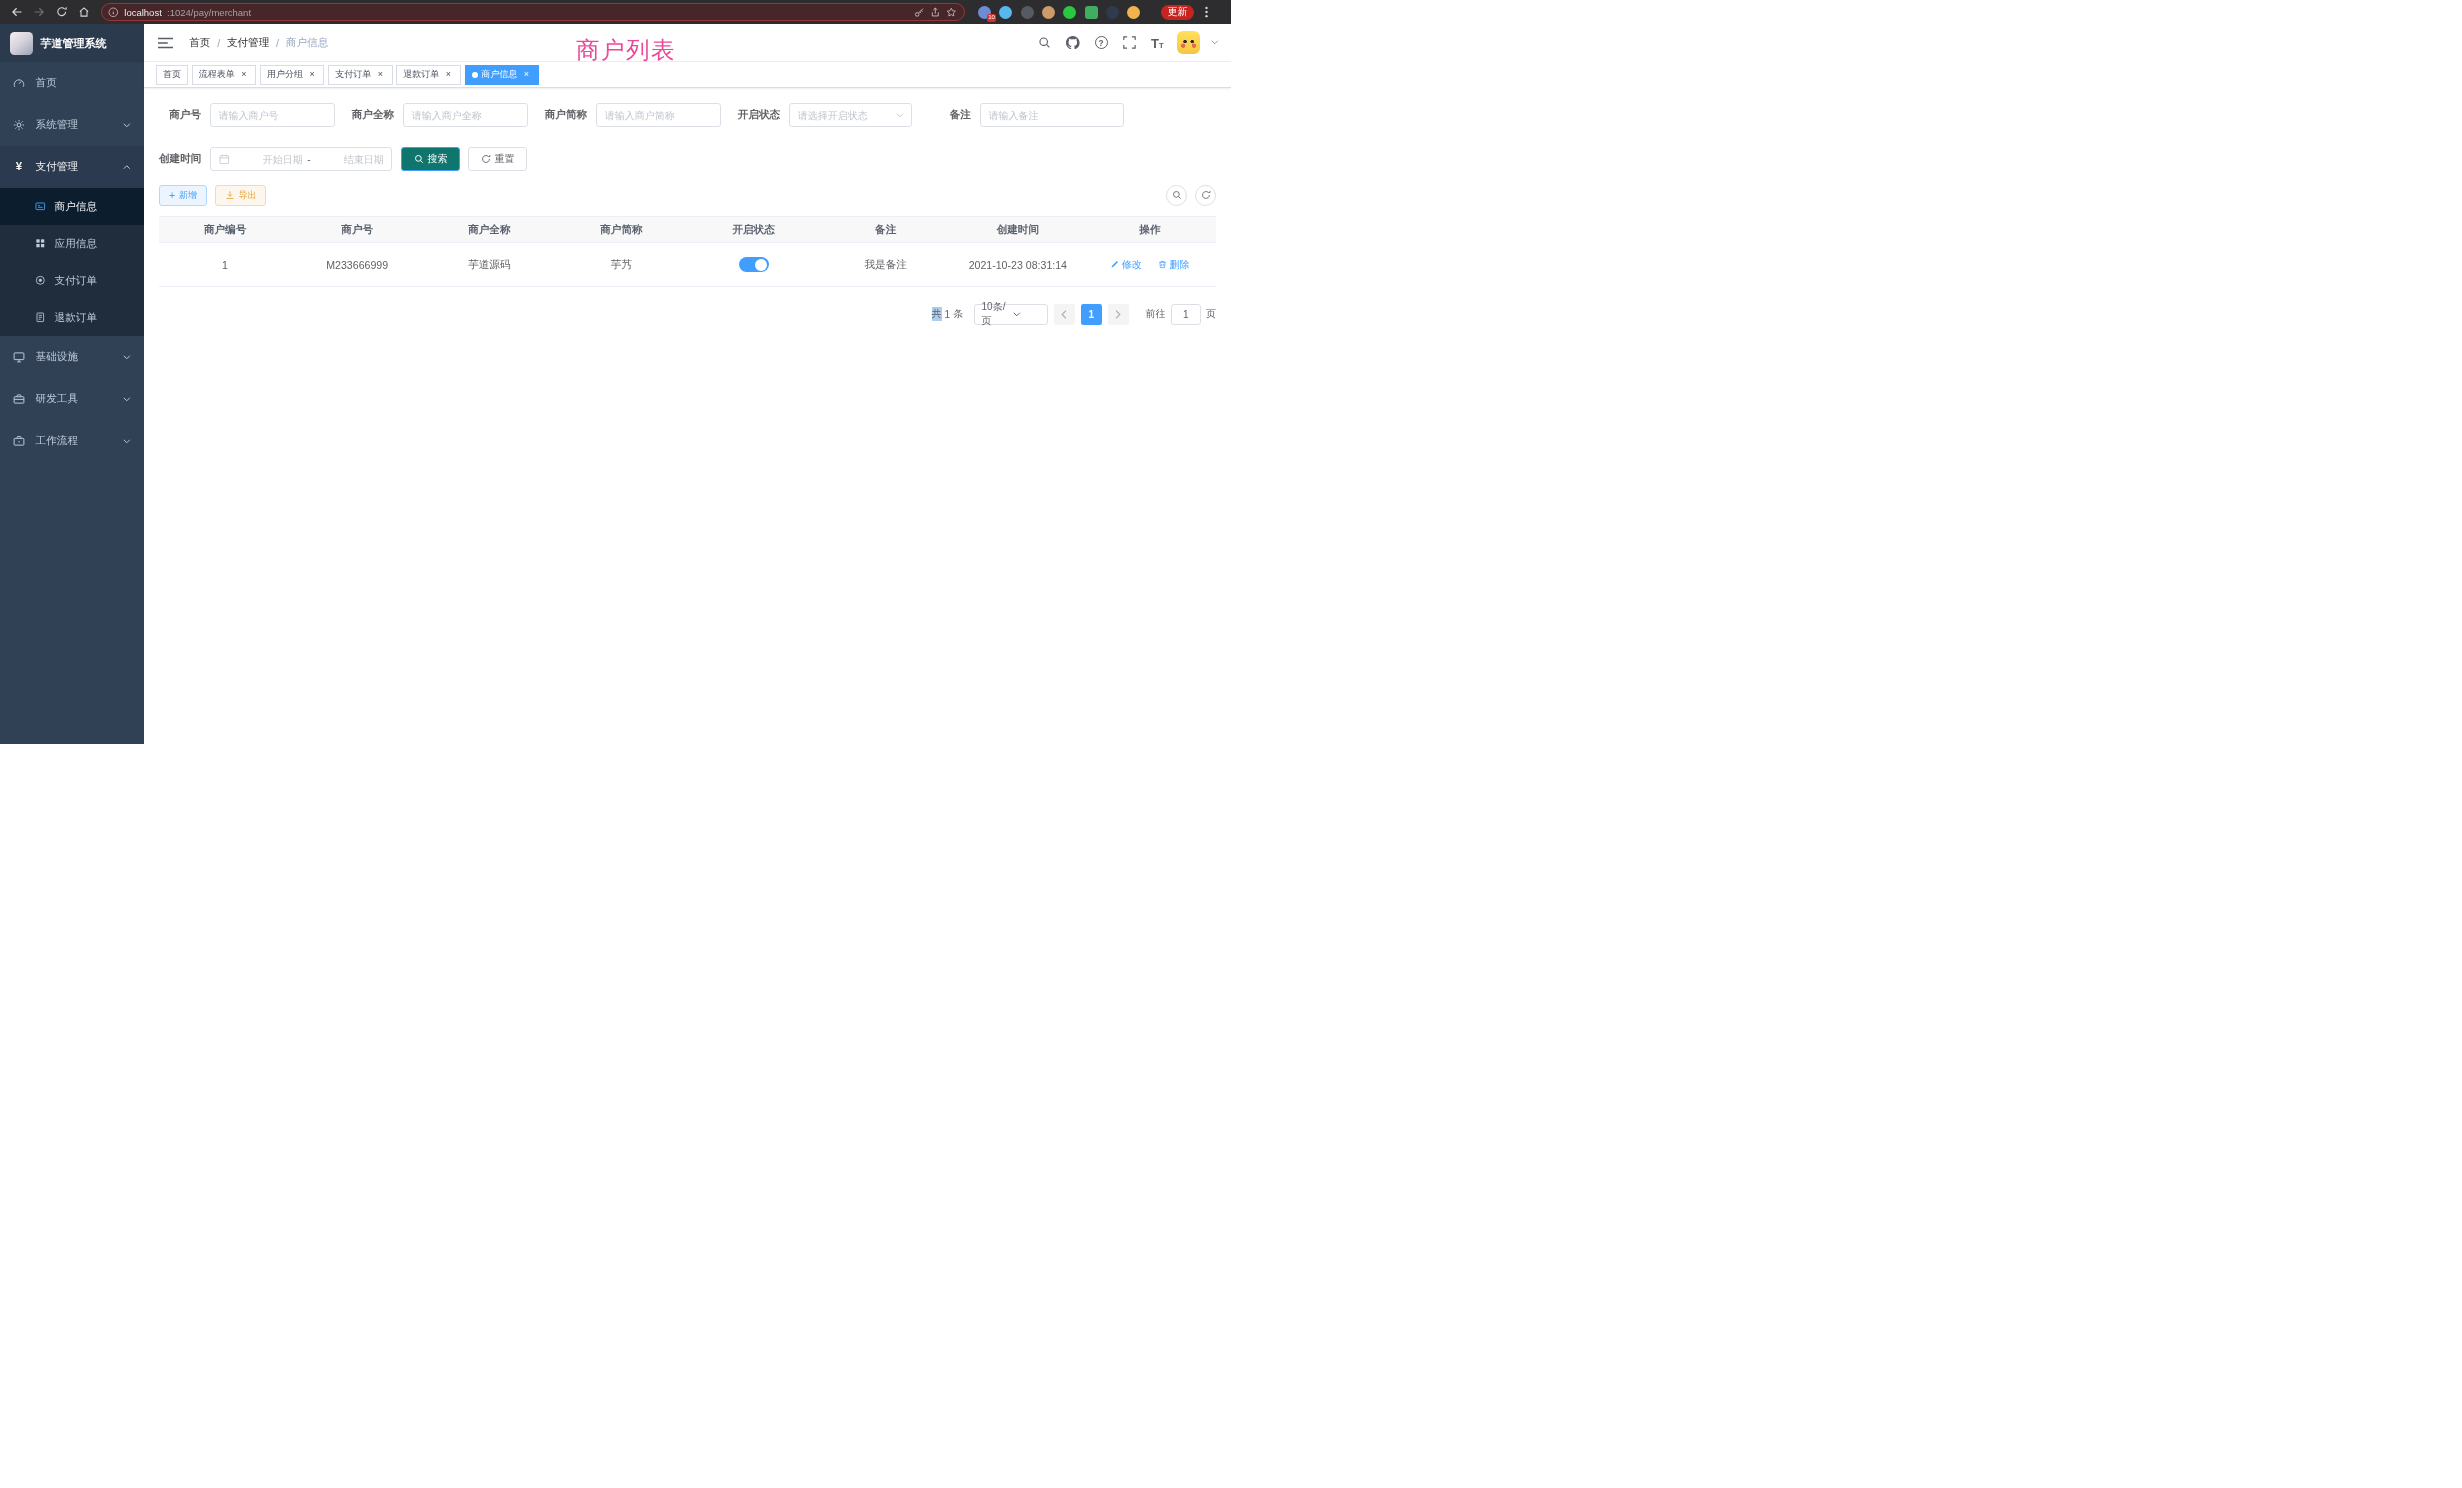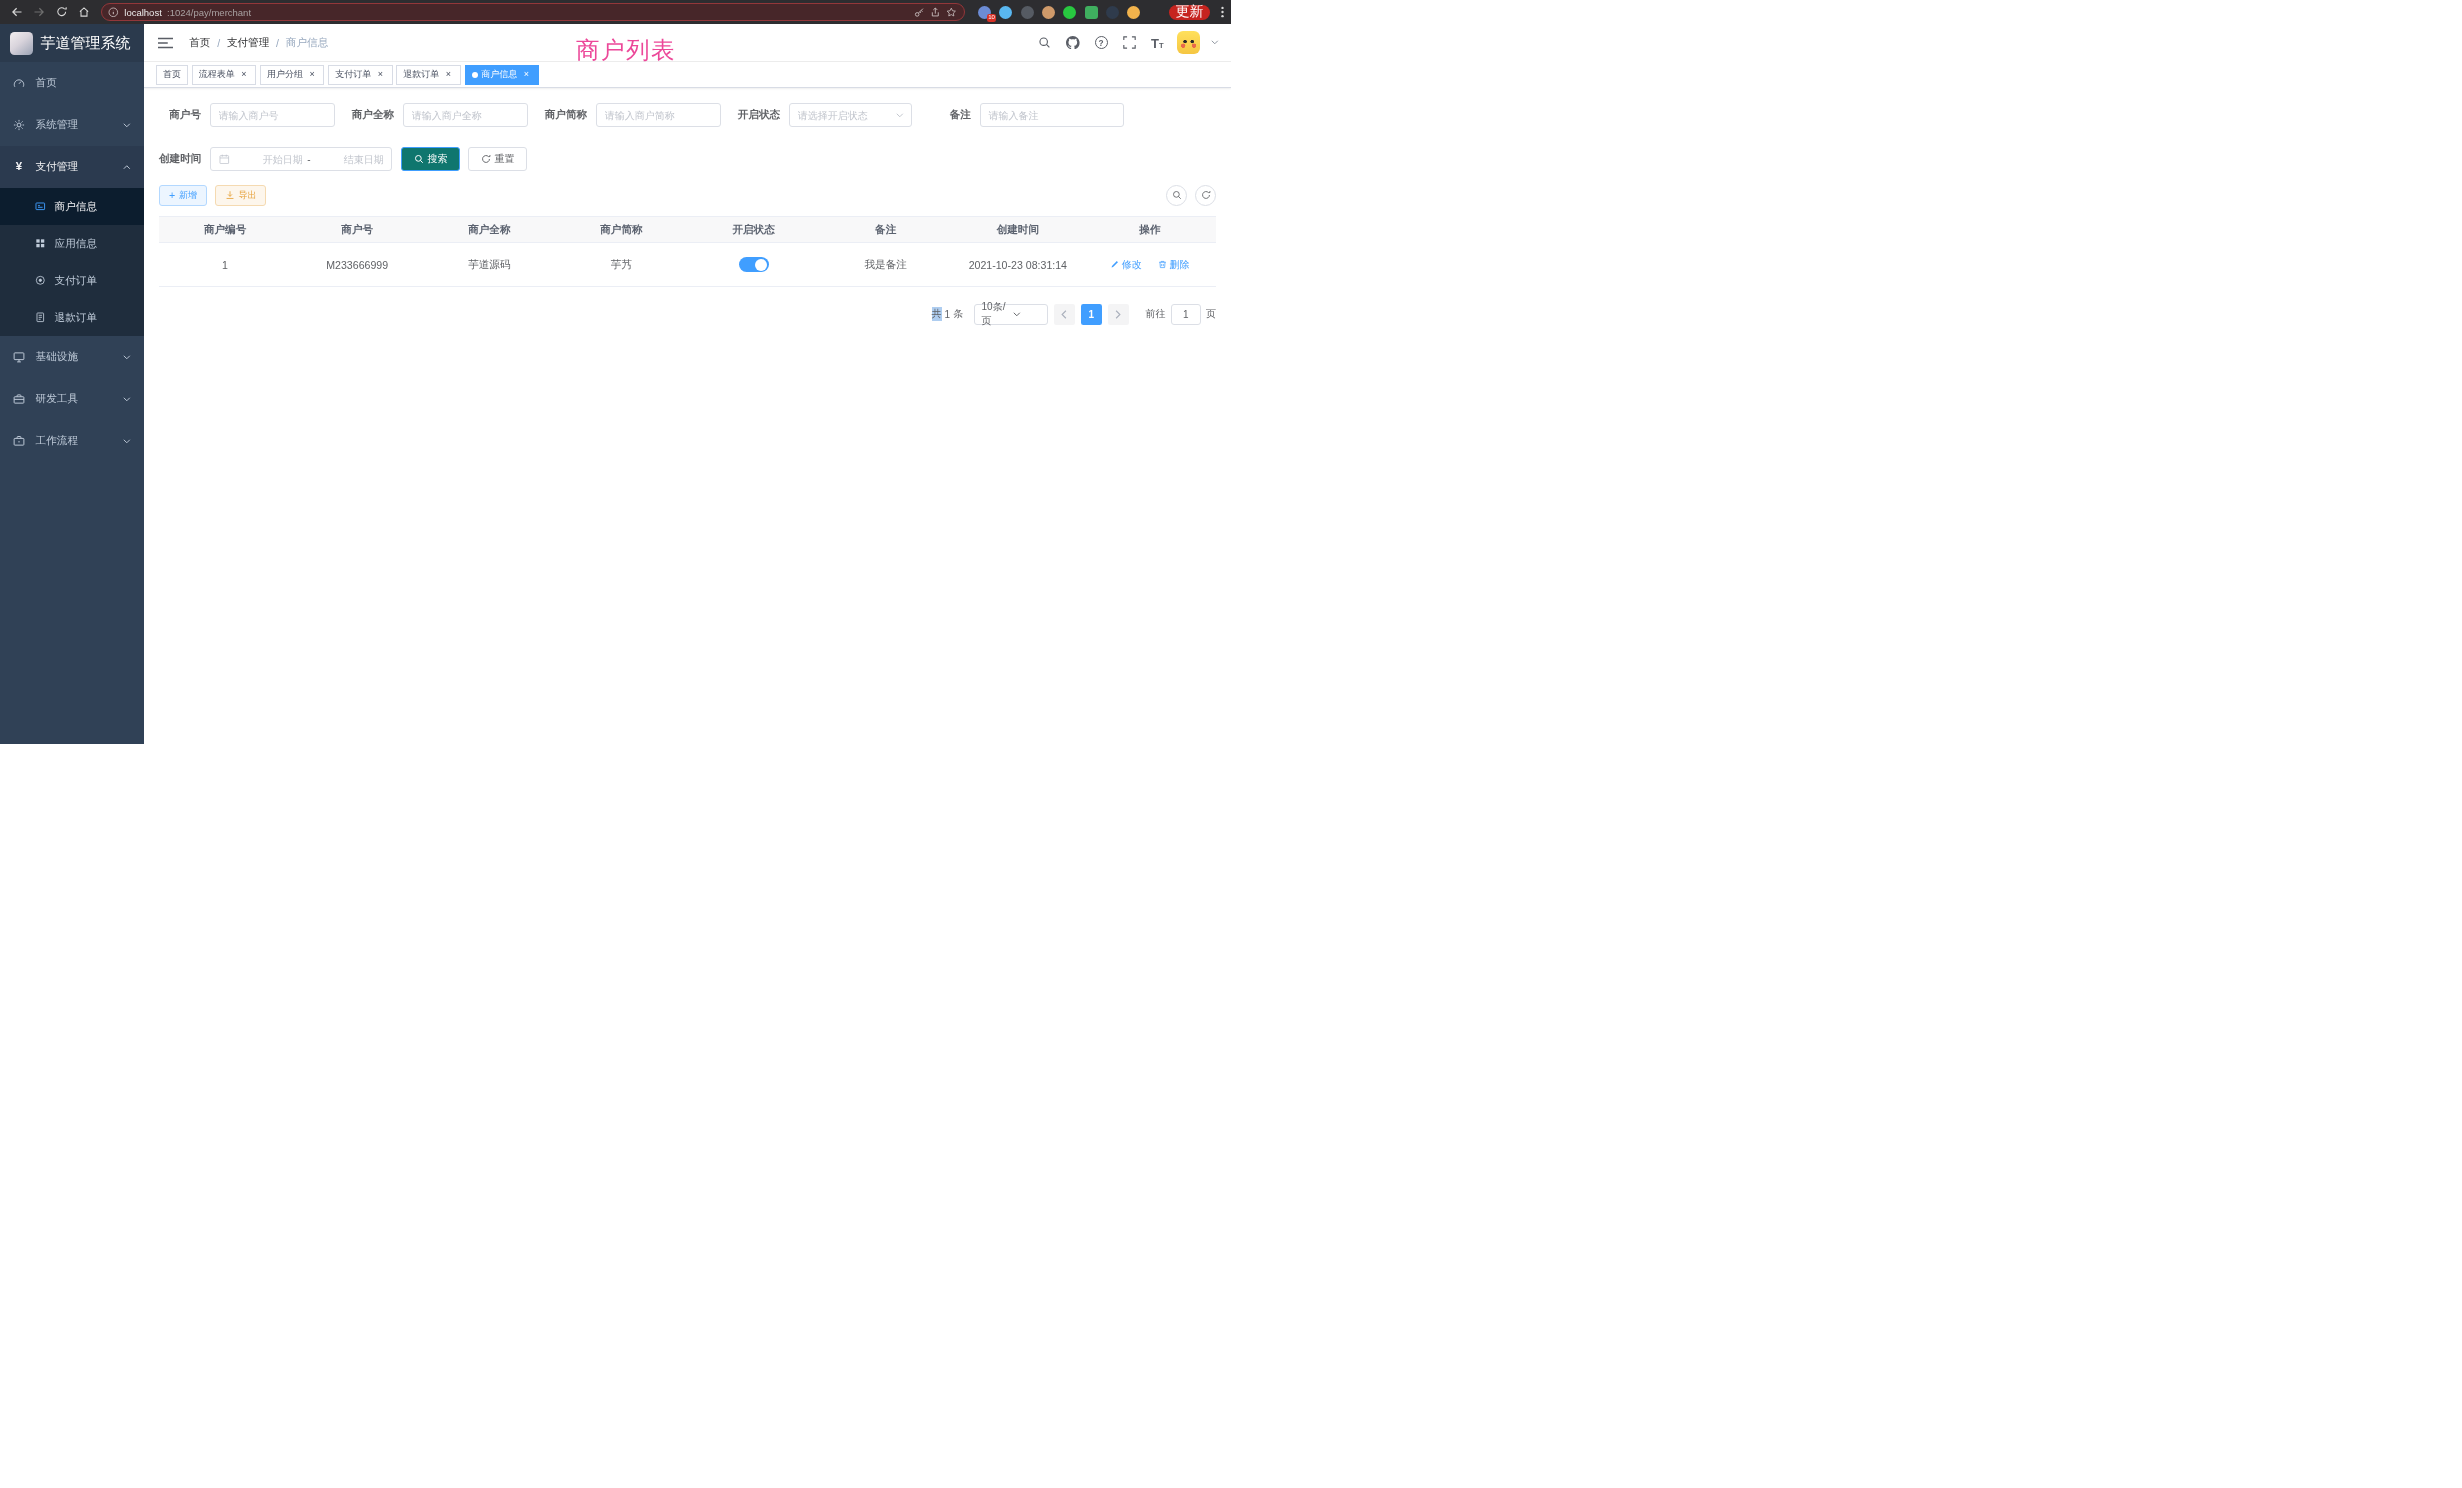--- a/index.html
+++ b/index.html
@@ -12,31 +12,31 @@
 .nav-btn{width:18px;height:18px;border-radius:50%;display:flex;align-items:center;justify-content:center;color:#d8d8d8;flex:0 0 auto;cursor:pointer}
 .nav-btn.disabled{color:#6f6f6f}
 .omnibox{width:864px;height:18px;margin-left:3px;background:#472629;border:1.5px solid #93373a;border-radius:10px;display:flex;align-items:center;padding:0 6.8px;gap:5.3px;color:#bdbdbd;font-size:9.5px;flex:0 0 auto;cursor:text}
 .omnibox .host{color:#ececec}
 .omnibox .rest{color:#a9a2a2}
 .omni-spacer{flex:1}
 .omni-ic{color:#cfc6c6;cursor:pointer}
 .ext-row{display:flex;align-items:center;gap:8.3px;margin-left:9px}
 .ext{width:13px;height:13px;border-radius:50%;position:relative;cursor:pointer;flex:0 0 auto}
 .ext .badge{position:absolute;right:-5.3px;bottom:-3px;background:#d93025;color:#fff;font-size:6px;line-height:7.6px;padding:0 1.5px;border-radius:2.3px}
-.update-pill{margin-left:24px;background:#c6241f;color:#fff;font-size:14px;height:15px;display:flex;align-items:center;padding:0 6.8px;border-radius:7.6px;cursor:pointer;white-space:nowrap}
+.update-pill{margin-left:16px;background:#c6241f;color:#fff;font-size:10px;height:15px;display:flex;align-items:center;padding:0 6.8px;border-radius:7.6px;cursor:pointer;white-space:nowrap}
 .menu-dots{margin-left:6px;color:#d8d8d8;cursor:pointer}
 
 
 .app{display:flex;height:720px}
 
 
 .sidebar{width:144px;flex:0 0 auto;background:#304156;color:#bfcbd9;overflow:hidden}
 .logo-row{height:38px;display:flex;align-items:center;gap:7.6px;padding:0 10px;background:#2b3a4d}
 .logo-avatar{width:23px;height:23px;border-radius:4.5px;background:linear-gradient(140deg,#f2eef0 0%,#d9d4dc 45%,#9aa2b4 100%);flex:0 0 auto}
-.logo-title{color:#fff;font-size:15px;font-weight:normal;white-space:nowrap}
+.logo-title{color:#fff;font-size:11px;font-weight:bold;white-space:nowrap}
 .menu-item{height:42px;display:flex;align-items:center;padding:0 13px;font-size:10.6px;cursor:pointer;white-space:nowrap}
 .menu-item .mi{width:12px;height:12px;margin-right:10.6px;flex:0 0 auto;display:flex;align-items:center;justify-content:center}
 .menu-item .yen{font-size:11.4px;font-weight:bold;line-height:1}
 .menu-item .arrow{margin-left:auto;color:#bfcbd9}
 .menu-item.open{color:#f4f4f6;background:#2b3a4f}
 .submenu{background:#1f2d3d}
 .submenu .menu-item{height:37px;padding-left:35px;font-size:10.6px}
 .submenu .menu-item .mi{width:10.6px;height:10.6px;margin-right:9px}
 .submenu .menu-item.active{background:#0c1d2e;color:#f4f4f6}
 .submenu .menu-item.active .mi{color:#409EFF}

